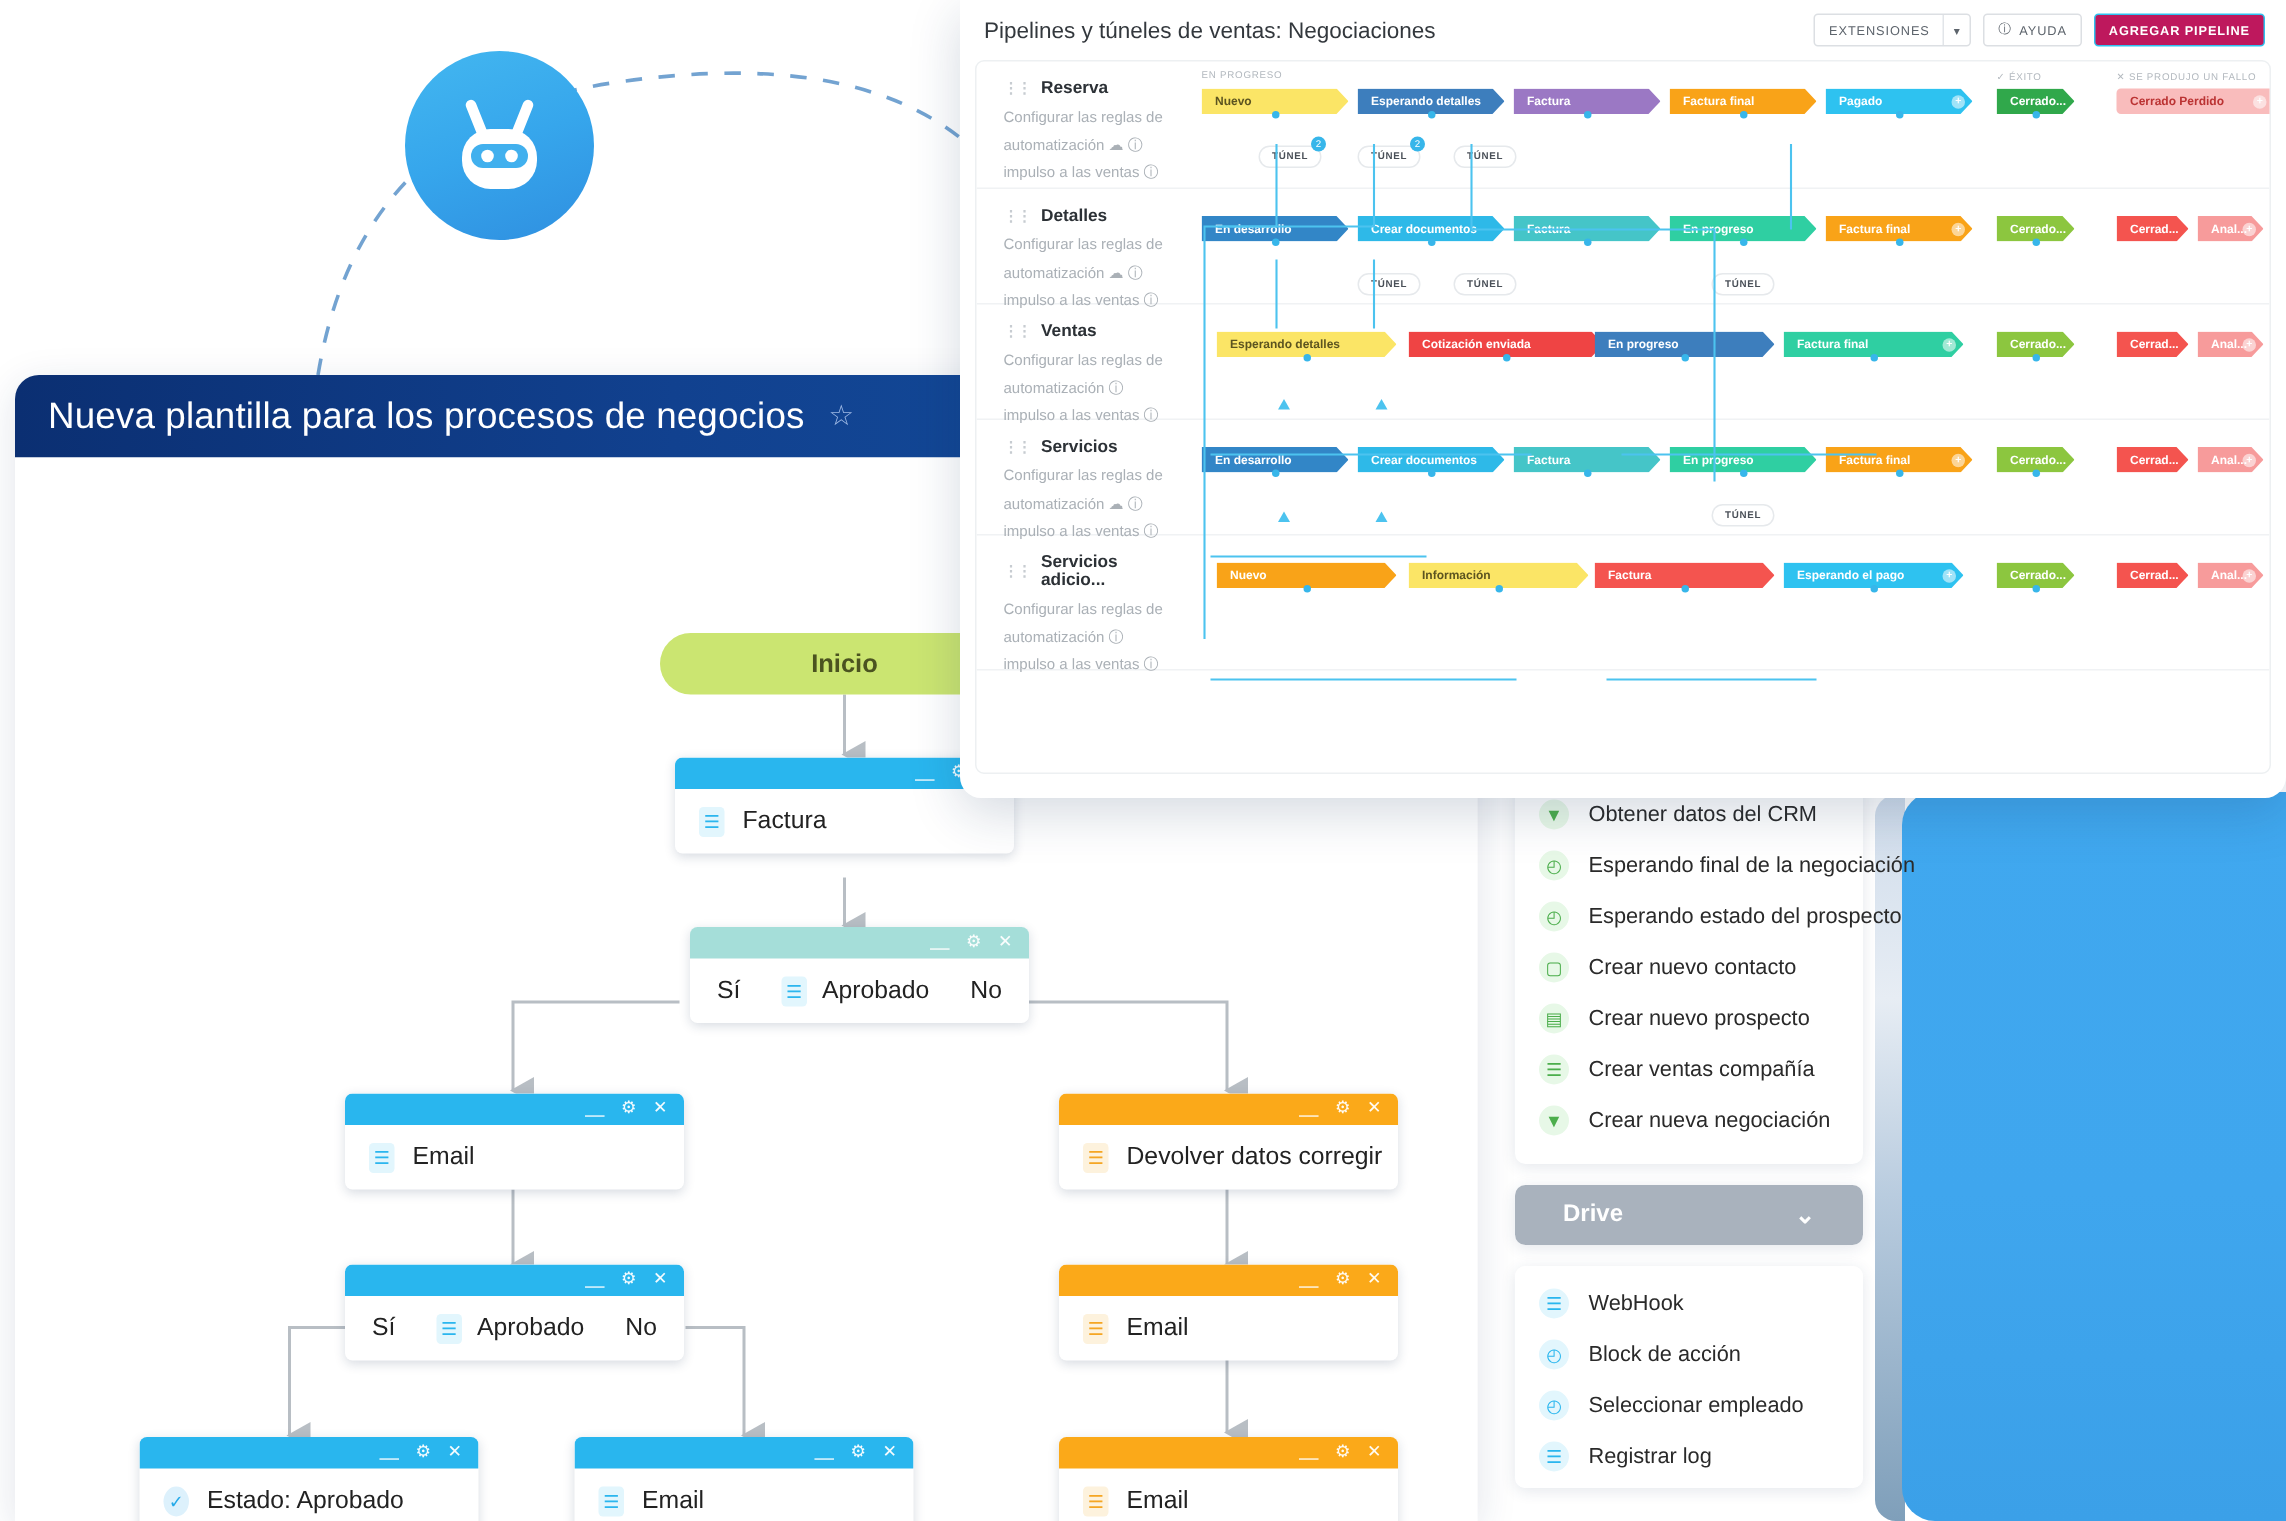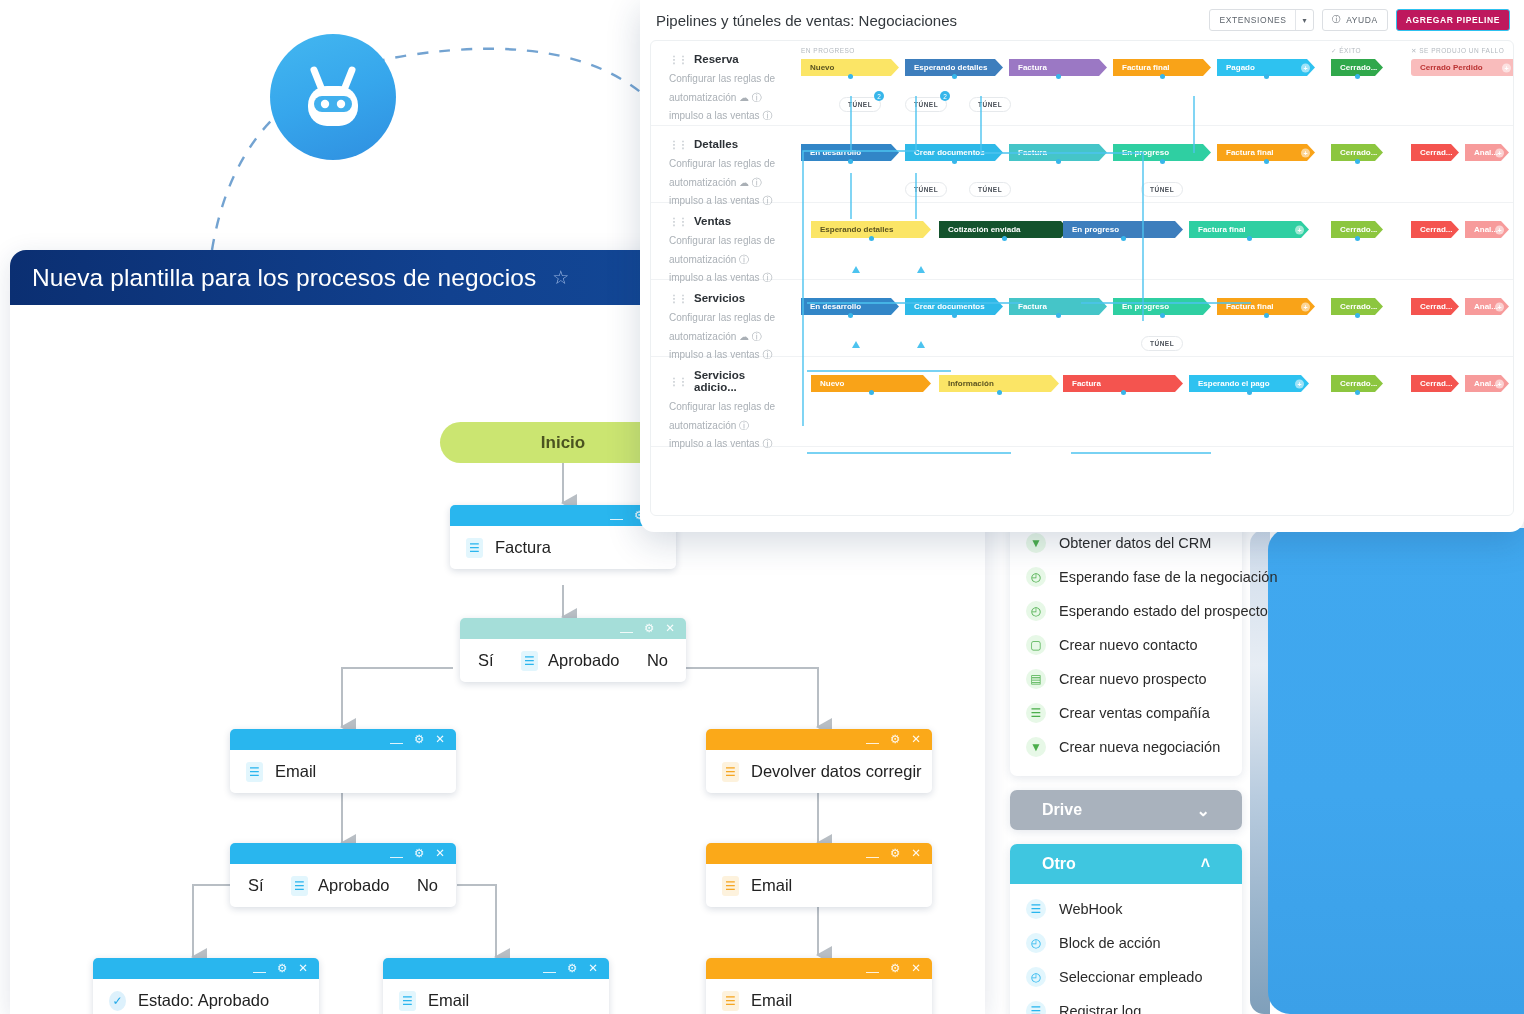--- a/index.html
+++ b/index.html
@@ -319,21 +319,21 @@
   </div>
 
   <div class="palette">
     <div class="pal-card" id="crm-list">
         <div class="pal-item">
           <span class="pal-ico g">▼</span>
           <span>Obtener datos del CRM</span>
         </div>
         <div class="pal-item">
           <span class="pal-ico g">◴</span>
-          <span>Esperando fase de la negociación</span>
+          <span>Esperando final de la negociación</span>
         </div>
         <div class="pal-item">
           <span class="pal-ico g">◴</span>
           <span>Esperando estado del prospecto</span>
         </div>
         <div class="pal-item">
           <span class="pal-ico g">▢</span>
           <span>Crear nuevo contacto</span>
         </div>
         <div class="pal-item">
@@ -350,24 +350,20 @@
         </div>
       </div>
     <div id="sections">
         <div class="sect">
           <div class="sect-hd gray">
             <span>Drive</span>
             <span>⌄</span>
           </div>
         </div>
         <div class="sect">
-          <div class="sect-hd cyan">
-            <span>Otro</span>
-            <span>˄</span>
-          </div>
           <div class="sect-body">
             <div class="pal-item">
               <span class="pal-ico c">☰</span>
               <span>WebHook</span>
             </div>
             <div class="pal-item">
               <span class="pal-ico c">◴</span>
               <span>Block de acción</span>
             </div>
             <div class="pal-item">
@@ -517,21 +513,21 @@
               <div>Configurar las reglas de</div>
               <div>automatización ⓘ</div>
               <div>impulso a las ventas ⓘ</div>
             </div>
           </div>
           <div class="pstages">
             <div class="chip" style="left: 20px; top: 18px; width: 120px; background: rgb(251, 229, 102); color: rgb(92, 84, 32);">
               <span>Esperando detalles</span>
             </div>
             <div class="dot" style="left: 78px; top: 33px;"></div>
-            <div class="chip" style="left: 148px; top: 18px; width: 130px; background: #14532d; color: rgb(255, 255, 255);">
+            <div class="chip" style="left: 148px; top: 18px; width: 130px; background: #ef4444; color: rgb(255, 255, 255);">
               <span>Cotización enviada</span>
             </div>
             <div class="dot" style="left: 211px; top: 33px;"></div>
             <div class="chip" style="left: 272px; top: 18px; width: 120px; background: rgb(61, 126, 189); color: rgb(255, 255, 255);">
               <span>En progreso</span>
             </div>
             <div class="dot" style="left: 330px; top: 33px;"></div>
             <div class="chip" style="left: 398px; top: 18px; width: 120px; background: rgb(47, 207, 162); color: rgb(255, 255, 255);">
               <span>Factura final</span>
               <span class="plus">+</span>

